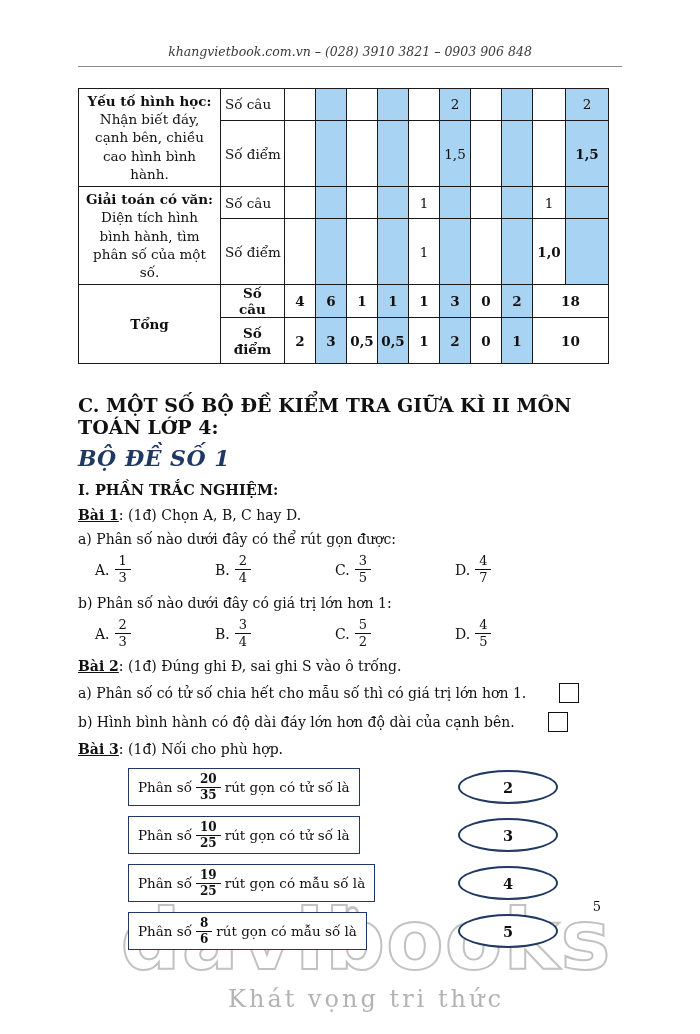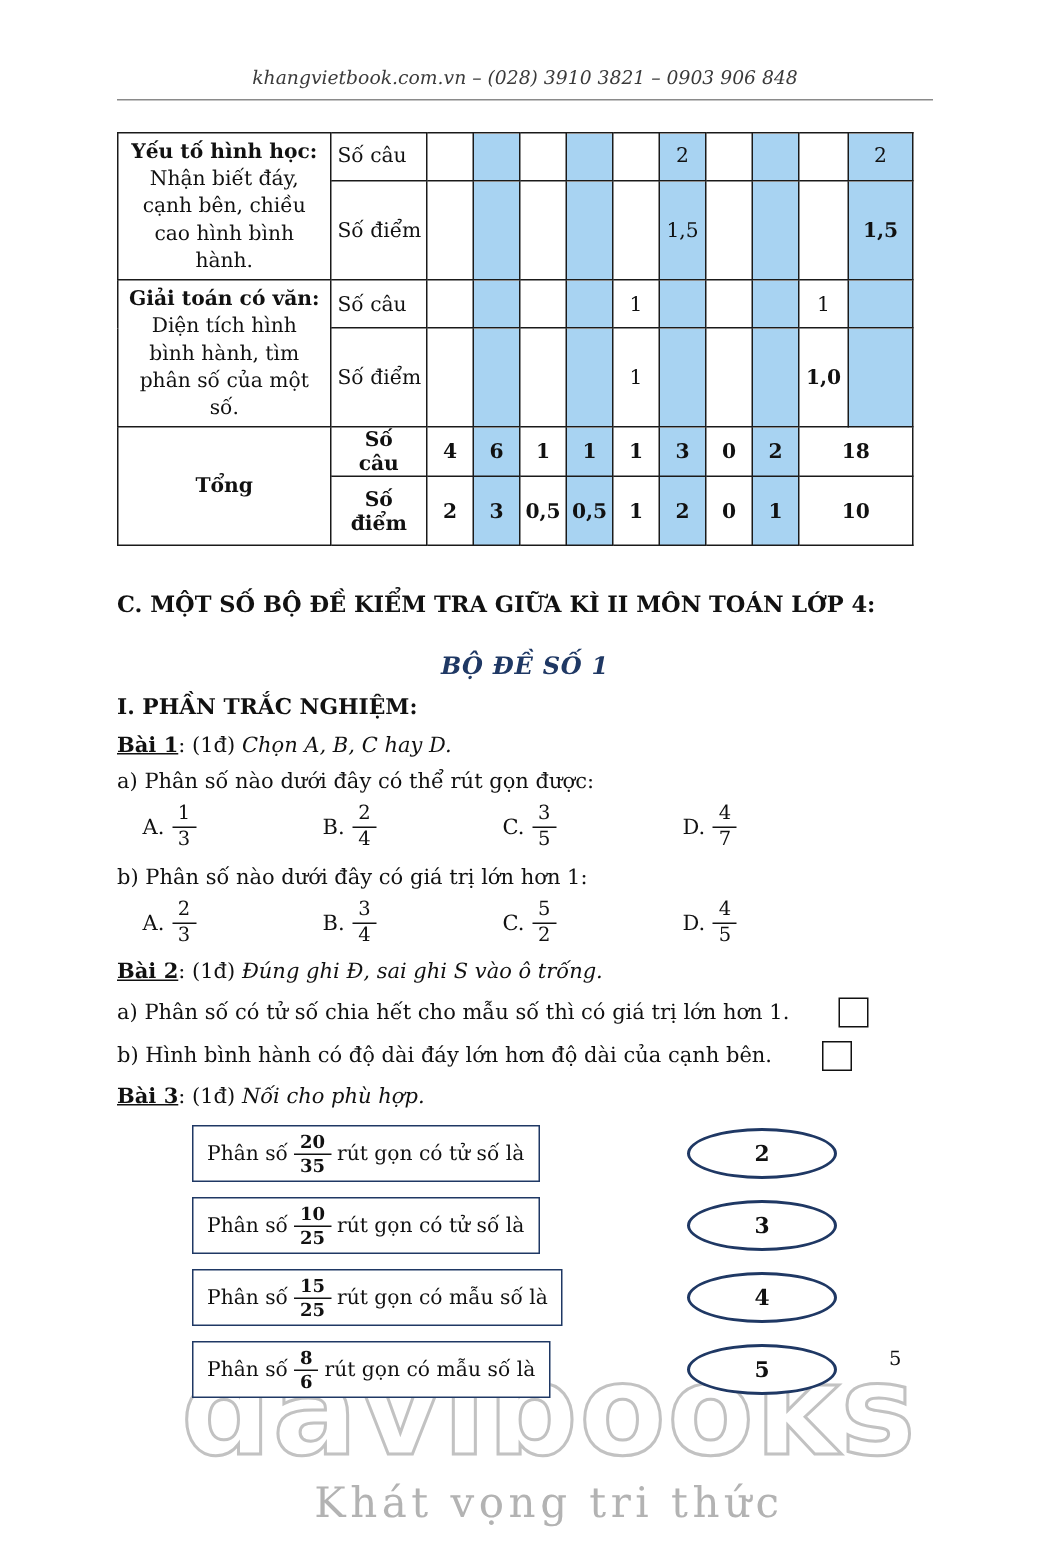--- a/index.html
+++ b/index.html
@@ -17,27 +17,27 @@
   .matrix td.lbl { line-height:1.35; padding:3px 5px; }
   .matrix td.lbl b { display:block; }
   .matrix td.type { text-align:left; padding-left:4px; }
   .matrix td.typec { text-align:center; padding:0 8px; }
   .matrix .hl { background:var(--hl); }
   .matrix .b { font-weight:bold; }
   tr.g-cau { height:29px; } tr.g-diem { height:60px; }
   tr.t-cau { height:29px; } tr.t-diem { height:46px; }
 
   
-  .heading { font-size:15px; font-weight:bold; margin-top:30px; }
-  .exam-title { text-align:center; color:var(--accent); font-weight:bold; font-style:italic;
-                font-size:16px; margin-top:22px; letter-spacing:.5px; }
+  .heading { font-size:19px; font-weight:bold; margin-top:30px; }
+  .exam-title { color:var(--accent); font-weight:bold; font-style:italic;
+                font-size:22px; margin-top:7px; letter-spacing:.5px; }
   .part-heading { font-size:14.5px; font-weight:bold; margin-top:10px; }
   .bai-line { margin-top:9px; }
   .bai-label { font-weight:bold; text-decoration:underline; }
-  .instr { font-style:italic; }
+  .instr { }
   .q-text { margin-top:8px; }
 
   .options-row { display:flex; padding-left:17px; margin:7px 0 9px 0; }
   .option { width:120px; display:inline-flex; align-items:center; }
   .opt-label { margin-right:5px; }
   .frac { display:inline-block; text-align:center; font-size:13px; line-height:1.1; }
   .frac .fnum { display:block; border-bottom:1px solid #111; padding:0 4px 1px 4px; }
   .frac .fden { display:block; padding-top:1px; }
   .frac.small { font-size:12px;font-weight:bold; }
 
@@ -53,21 +53,21 @@
                    font-size:14.5px; flex:none; background:#fff; }
 
   .page-num { position:absolute; top:899px; right:99px; font-size:13px; z-index:3; }
 
   
   .watermark { position:absolute; top:898px; left:0; width:100%; text-align:center; z-index:1; pointer-events:none;padding-left:32px; }
   .wm-dot { position:absolute; top:8px; left:50%; margin-left:-4px; width:13px; height:13px;
             border:3px solid var(--wm); border-radius:50%; }
   .wm-brand { font-family:"DejaVu Sans","Liberation Sans",sans-serif; font-size:84px; font-weight:bold;
               line-height:1.02; color:#ffffff; -webkit-text-stroke:2px var(--wm); letter-spacing:1px; }
-  .wm-slogan { font-family:"DejaVu Serif","Liberation Serif",serif; font-size:28px; color:#b3b3b3;
+  .wm-slogan { font-family:"DejaVu Serif","Liberation Serif",serif; font-size:24px; color:#b3b3b3;
                letter-spacing:3px; margin-top:1px; }
 </style>
 </head>
 <body>
 
 <div class="page">
   <div class="inner">
 
     <div class="header-line">khangvietbook.com.vn – (028) 3910 3821 – 0903 906 848</div>
 
@@ -287,21 +287,21 @@
           <span>rút gọn có tử số là</span>
         </div>
         <div class="match-ellipse">
           <span>3</span>
         </div>
       </div>
       <div class="match-row">
         <div class="match-box">
           <span>Phân số</span>
           <span class="frac small">
-              <span class="fnum">15</span>
+              <span class="fnum">19</span>
               <span class="fden">25</span>
             </span>
           <span>rút gọn có mẫu số là</span>
         </div>
         <div class="match-ellipse">
           <span>4</span>
         </div>
       </div>
       <div class="match-row">
         <div class="match-box">

